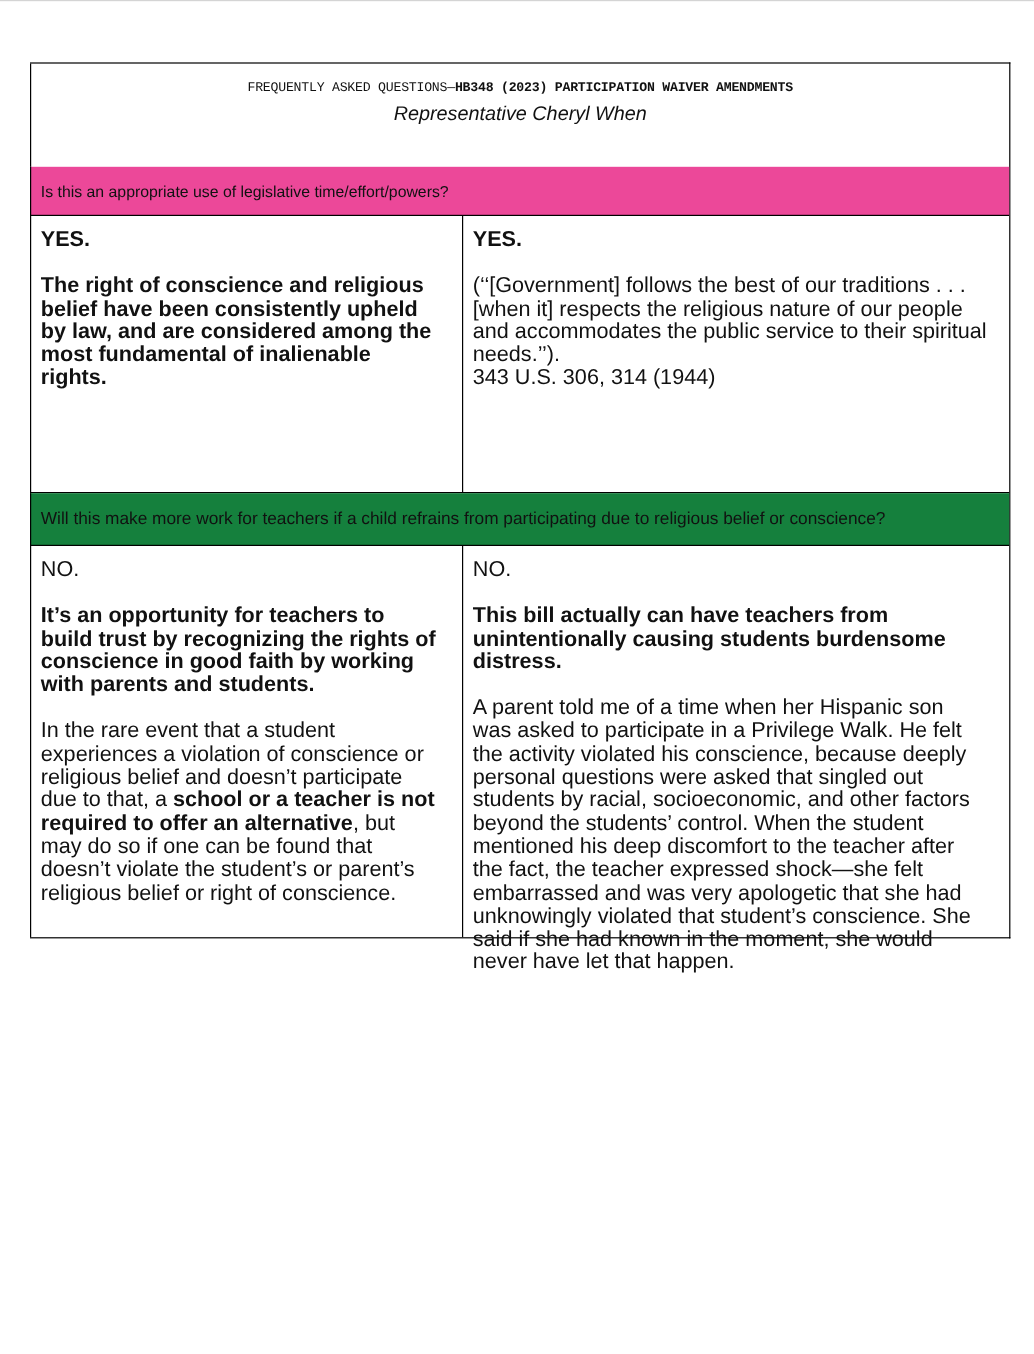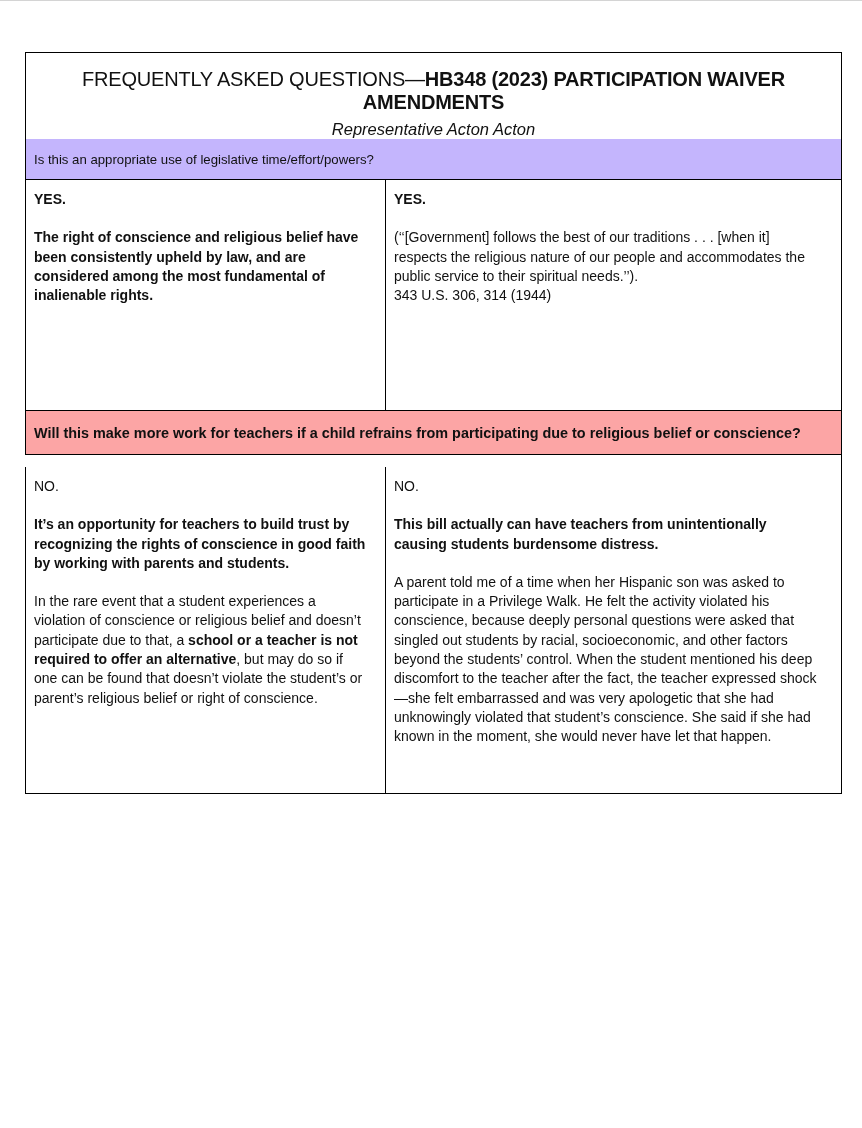--- a/index.html
+++ b/index.html
@@ -11,36 +11,36 @@
   .page { position: absolute; left: 25px; top: 51px; width: 817px; }
   .table {
     border-top: 1.5px solid #000; border-right: 1.5px solid #000;
     border-bottom: 1.5px solid #000; position: relative;
   }
   .title-block {
     height: 86px; text-align: center; position: relative;
     border-left: 1.5px solid #000;
   }
   .title {
-    font-size: 20px; padding-top: 15px; letter-spacing: -0.2px;
-    font-family: Liberation Sans, sans-serif;
+    font-size: 11px; padding-top: 15px; letter-spacing: -0.2px;
+    font-family: Liberation Mono, monospace;
   }
   .title .plain { font-weight: normal; }
   .title .bold { font-weight: bold; }
   .subtitle { font-size: 16.5px; font-style: italic; margin-top: 6px; }
   .q-row {
     font-size: 13.5px; padding: 0 8px; display: flex; align-items: center;
     border-bottom: 1.5px solid #000; border-left: 1.5px solid #000;
   }
-  .q1 { background: #c4b5fd; height: 40px; font-size: 13.2px; }
-  .q2 { background: #fca5a5; height: 43px; font-size: 14.4px; font-weight: bold; }
+  .q1 { background: #ec4899; height: 40px; font-size: 13.2px; }
+  .q2 { background: #15803d; height: 43px; font-size: 14.4px; font-weight: normal; }
   .answers { display: flex; border-left: 1.5px solid #000; }
-  .answers.a2 { border-bottom: none; margin-top: 12px; }
+  .answers.a2 { border-bottom: none; }
   .col {
-    box-sizing: border-box; padding: 10px 18px 12px 8px; font-size: 14px;
+    box-sizing: border-box; padding: 10px 18px 12px 8px; font-size: 18px;
     line-height: 19.3px;
   }
   .col.left { width: 360px; border-right: 1.5px solid #000; }
   .col.right { flex: 1; }
   .ans-label { font-weight: bold; margin-bottom: 19px; }
   .a1 .col { height: 230px; }
   .a2 .col { height: 326px; }
   .a2 .ans-label { font-weight: normal; }
   .p { margin: 0 0 19px 0; }
   .p:last-child { margin-bottom: 0; }
@@ -49,21 +49,21 @@
 </head>
 <body>
 
 <div class="page">
   <div class="table">
 
     <div class="title-block">
       <div class="title">
         <span class="plain">FREQUENTLY ASKED QUESTIONS—</span><span class="bold">HB348 (2023) PARTICIPATION WAIVER AMENDMENTS</span>
       </div>
-      <div class="subtitle">Representative Acton Acton</div>
+      <div class="subtitle">Representative Cheryl When</div>
     </div>
 
     <div class="q-row q1">
       <span>Is this an appropriate use of legislative time/effort/powers?</span>
     </div>
     <div class="answers a1" style="border-bottom:1.5px solid #000;">
       <div class="col left">
         <div class="ans-label">YES.</div>
         <p class="p"><b>The right of conscience and religious belief have been consistently upheld by law, and are considered among the most fundamental of inalienable rights.</b></p>
       </div>

